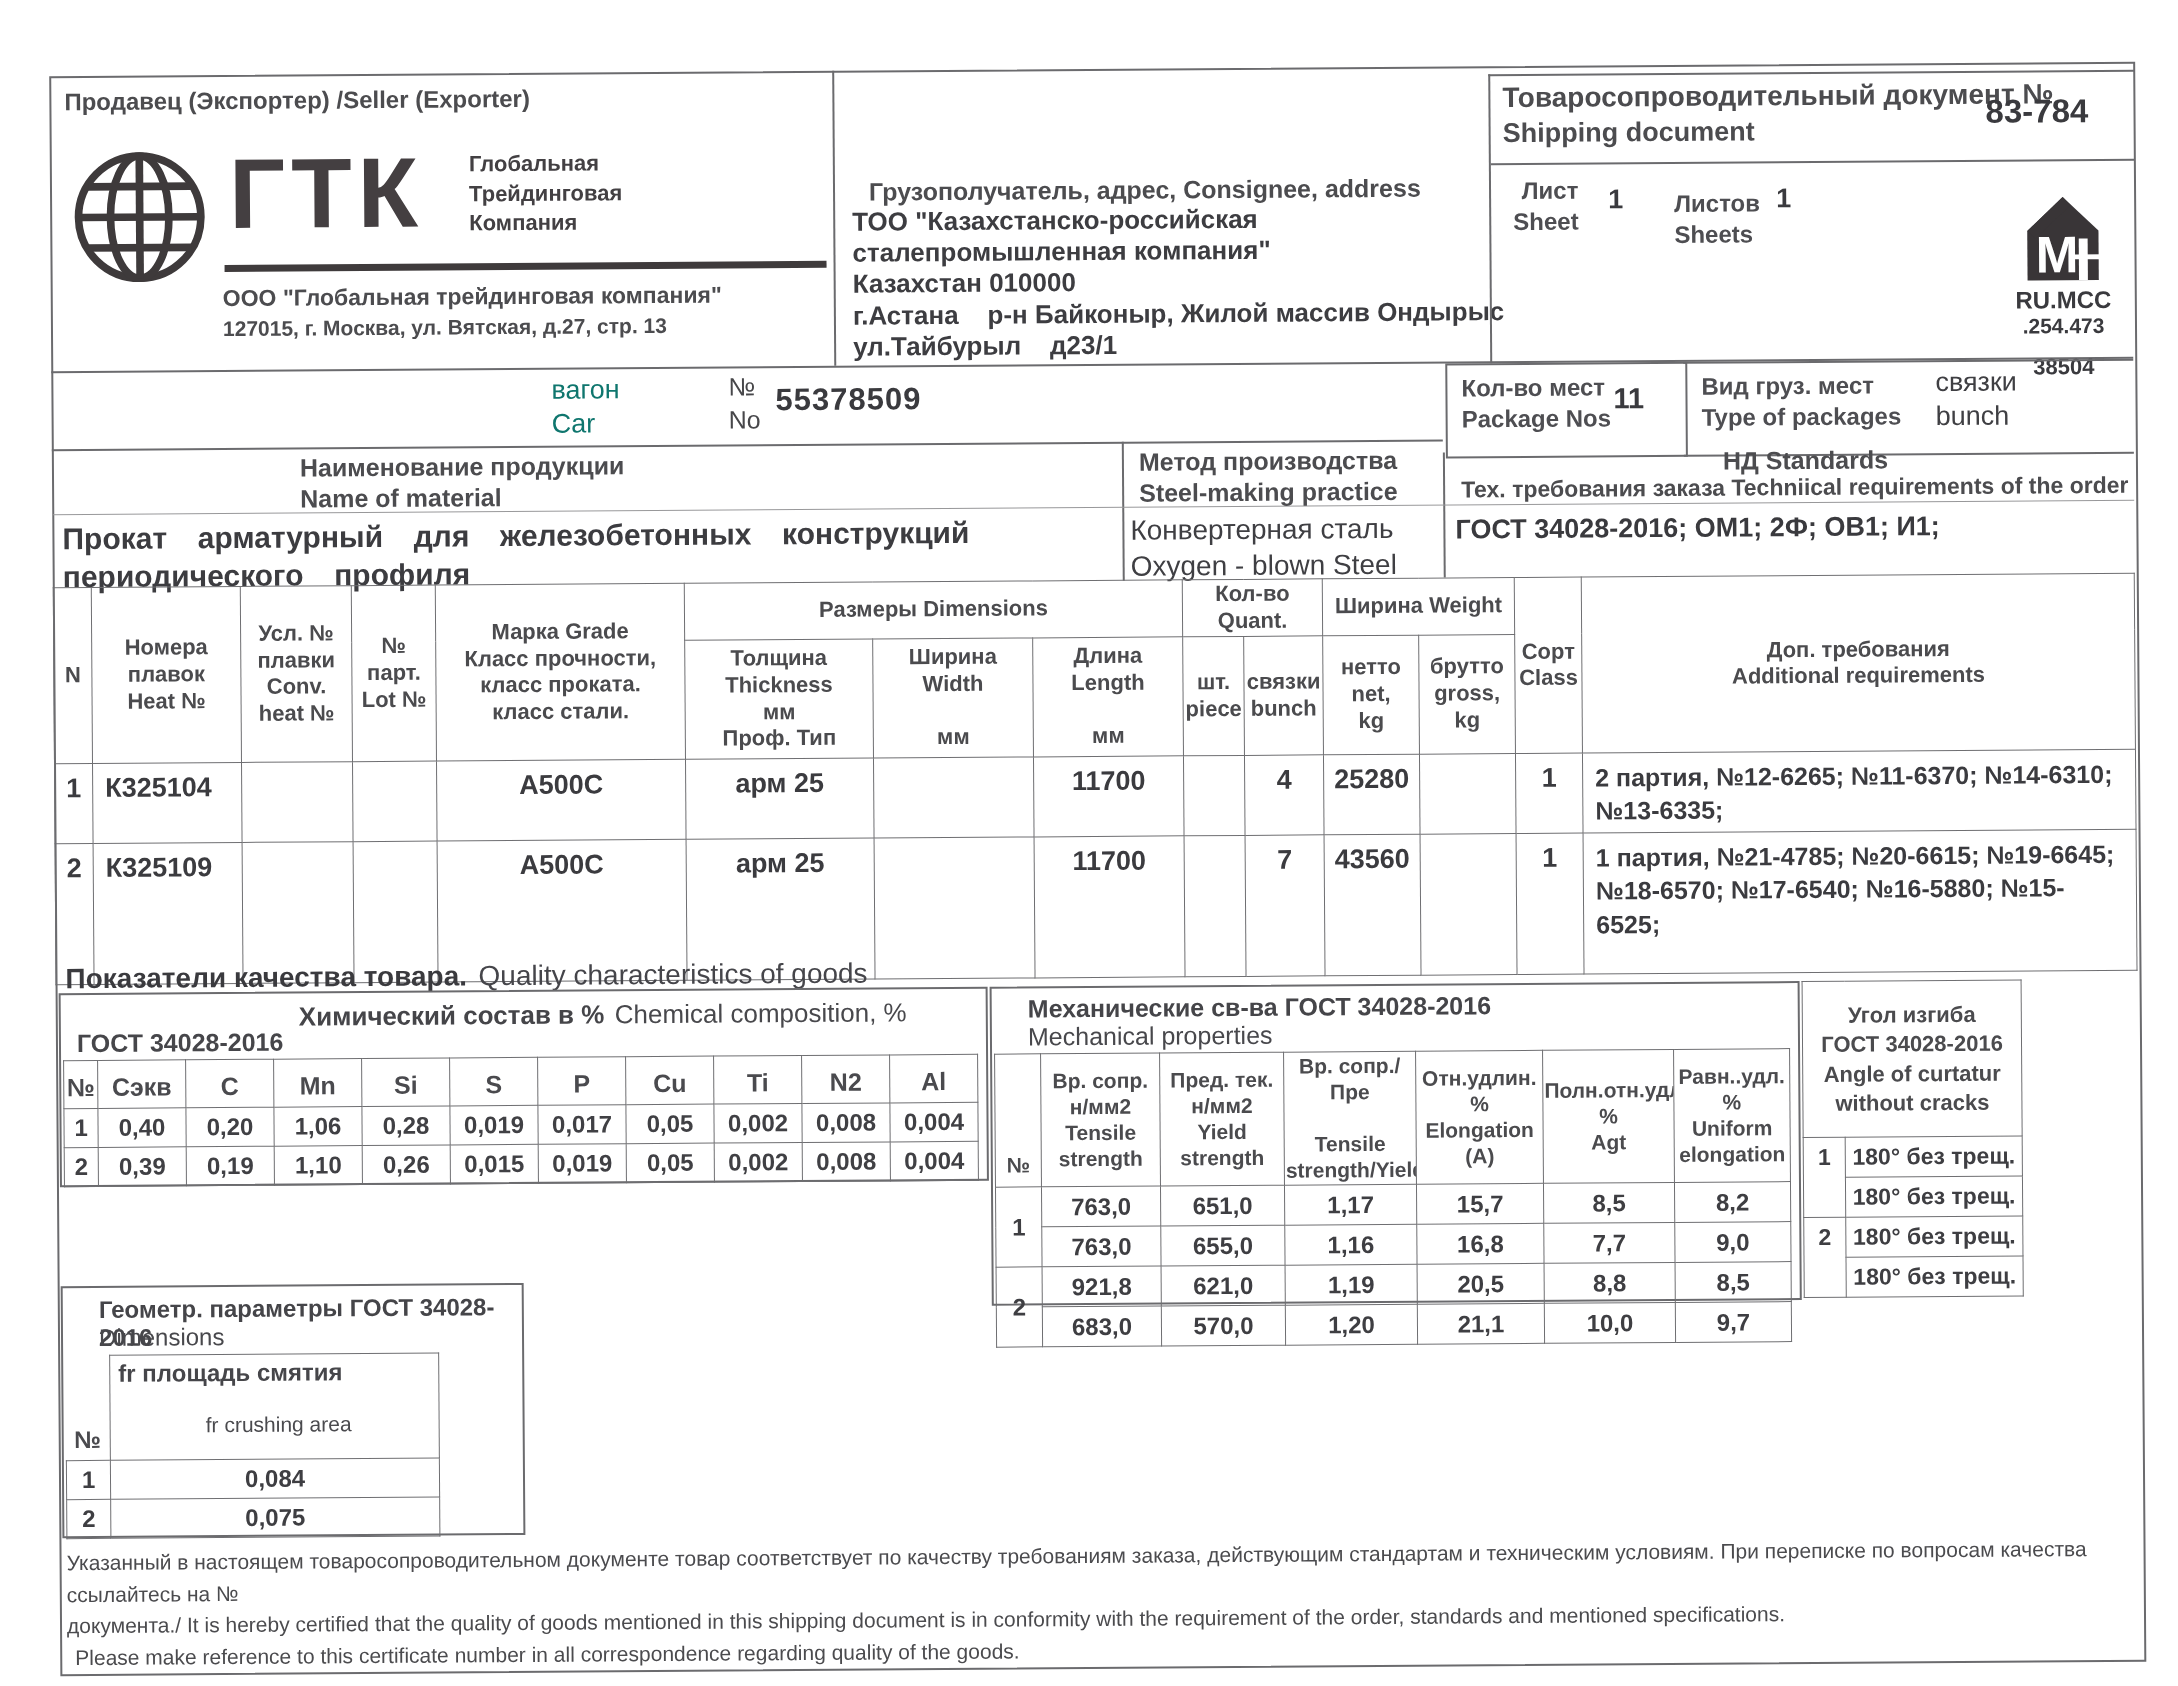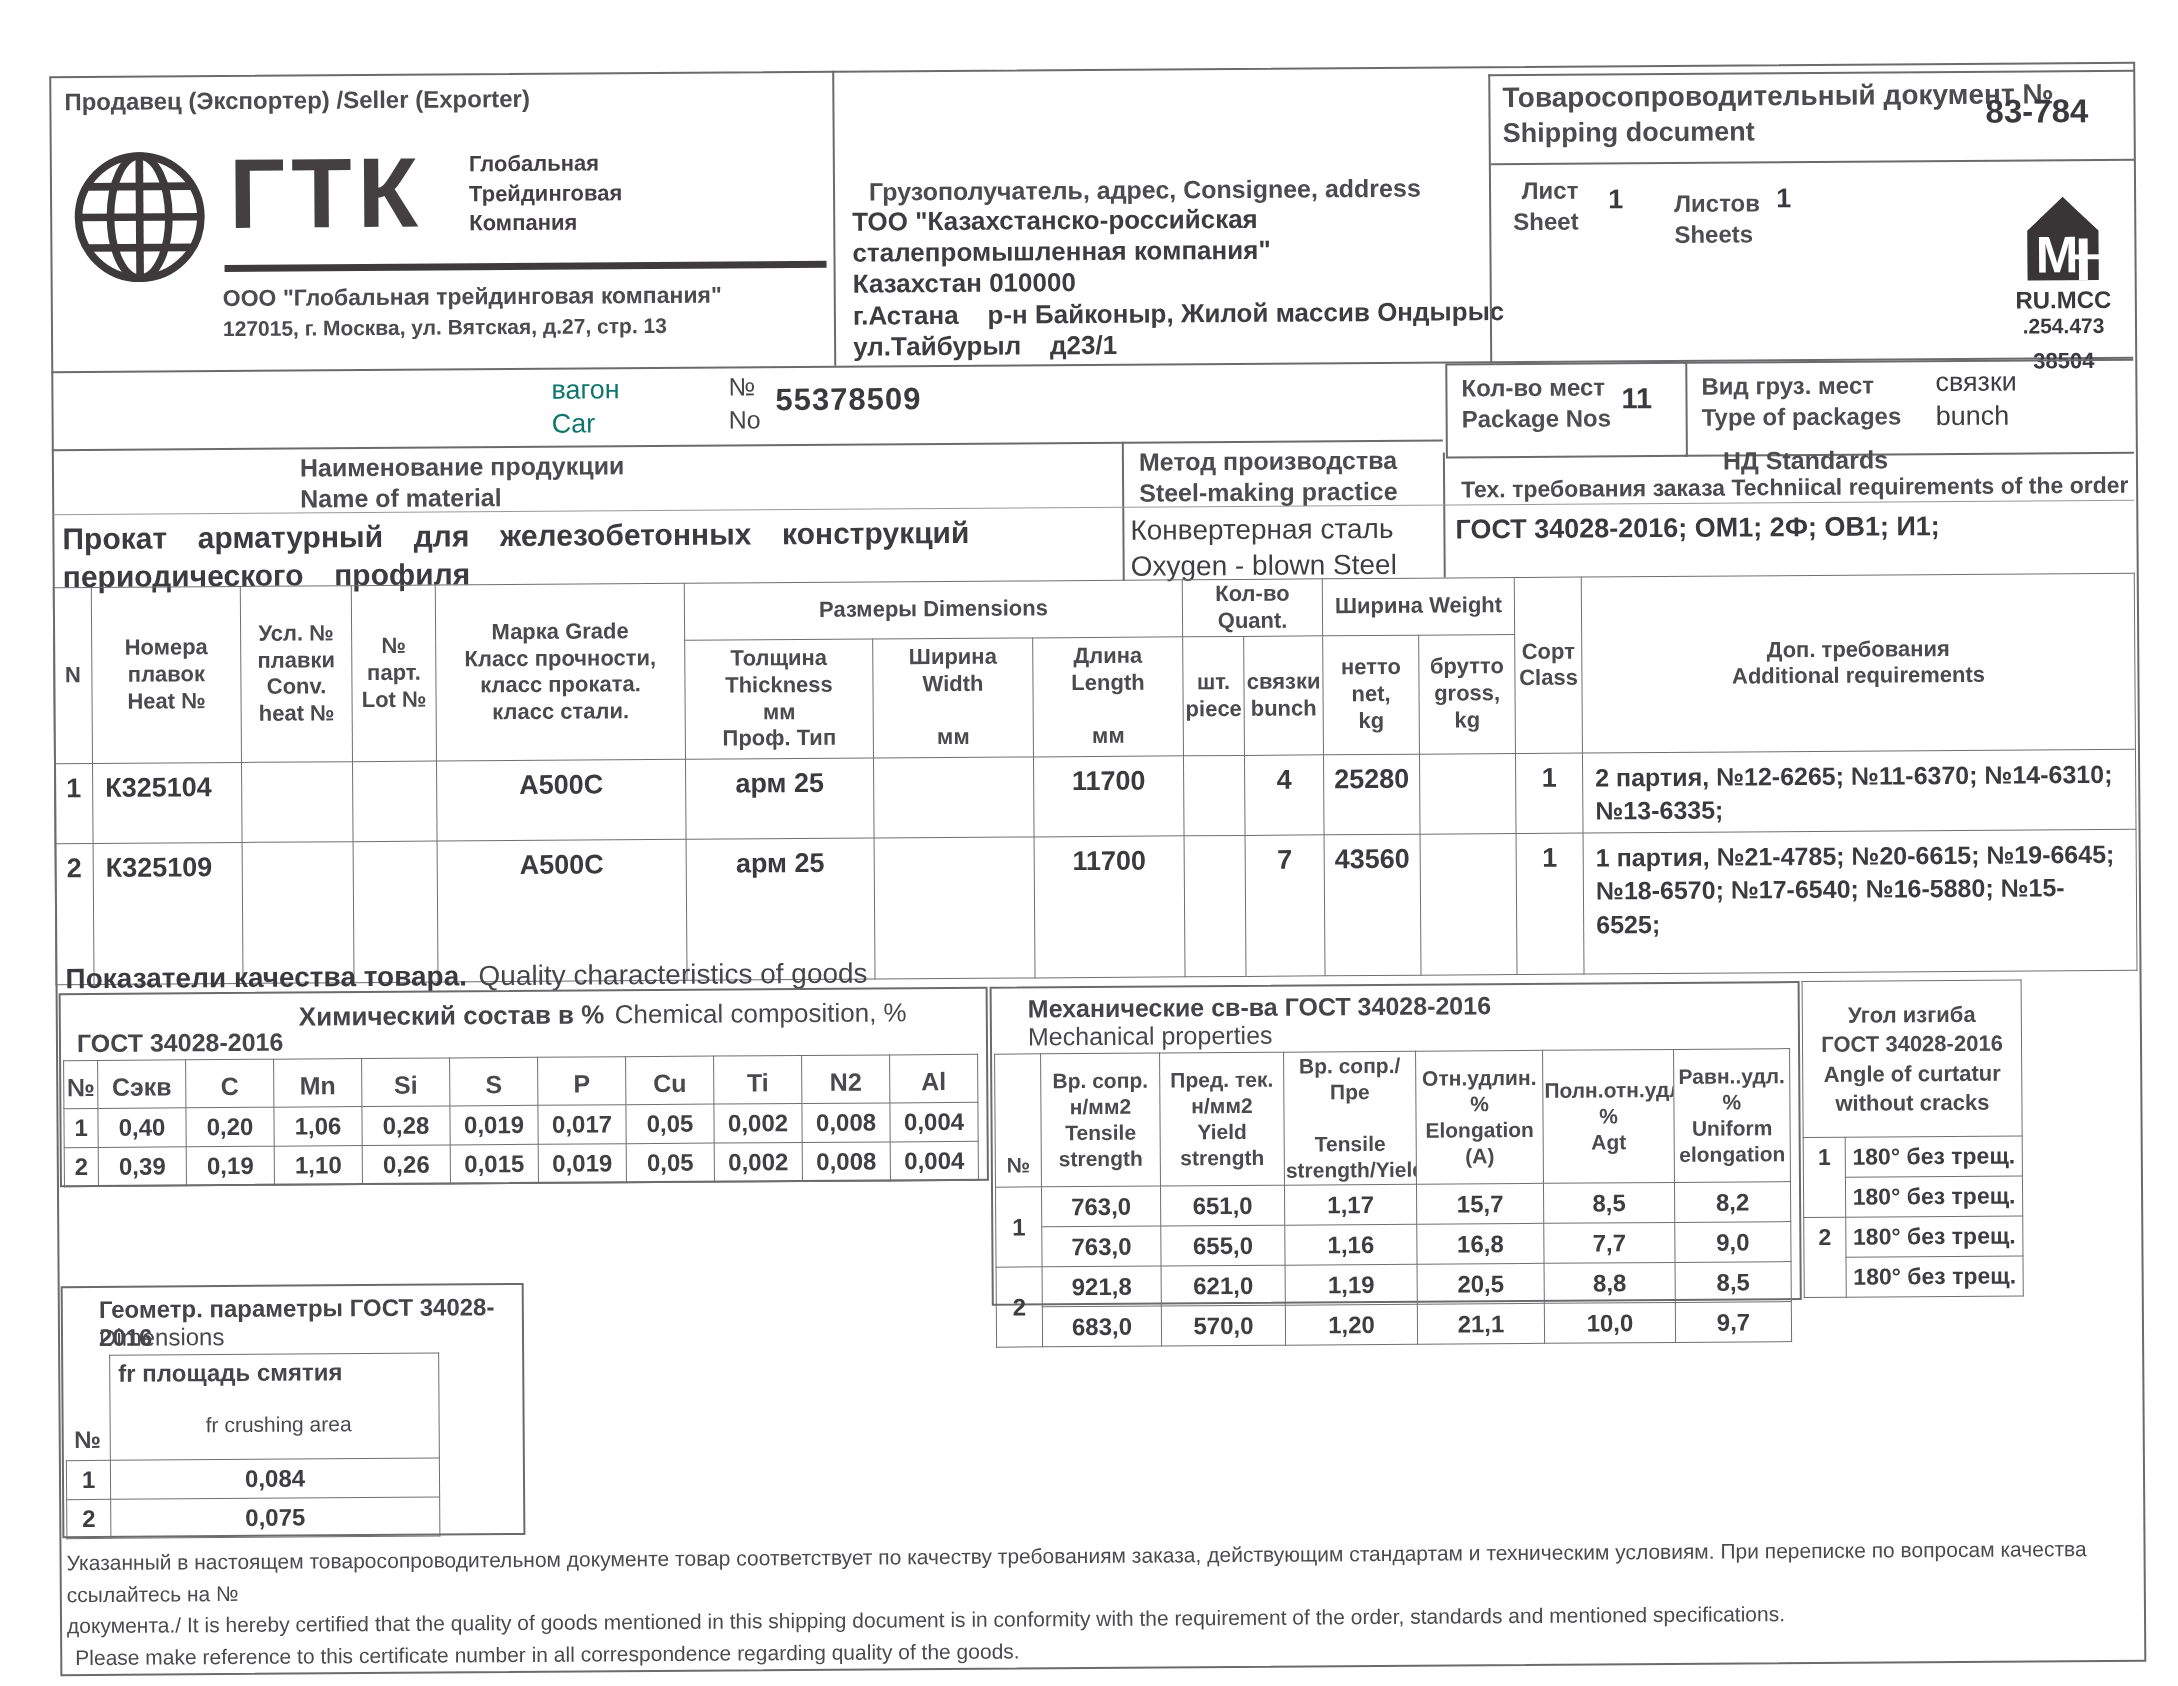--- a/index.html
+++ b/index.html
@@ -92,34 +92,34 @@
     <div class="abs" style="left:517px;top:117px;width:109px;text-align:center;">
       <svg width="99" height="93" viewBox="0 0 100 94">
         <polygon points="14,42 50,8 86,42 86,92 14,92" fill="#393537"></polygon>
         <polygon points="14,42 50,8 58,16 22,50" fill="#393537"></polygon>
         <text x="44" y="84" font-family="Liberation Sans,sans-serif" font-size="52" font-weight="800" fill="#ffffff" text-anchor="middle">М</text>
         <rect x="66" y="50" width="9" height="42" fill="#ffffff"></rect>
         <rect x="62" y="66" width="28" height="5" fill="#ffffff"></rect>
       </svg>
       <div class="val" style="font-size:24px;font-weight:700;">RU.MCC</div>
       <div class="val" style="font-size:21px;font-weight:700;">.254.473</div>
-      <div class="val" style="font-size:22px;margin-top:10px;">38504</div>
+      <div class="val" style="font-size:22px;margin-top:16px;">38504</div>
     </div>
   </div>
 
   <div class="abs pre" style="left:554px;top:370px;font-size:27px;line-height:1.25;color:#0f766e;">вагон
 Car</div>
   <div class="abs pre" style="left:731px;top:368px;font-size:25px;line-height:1.3;color:#47474a;">№
 No</div>
   <div class="abs val" style="left:778px;top:380px;font-size:31px;font-weight:700;letter-spacing:1px;">55378509</div>
 
   <div class="abs" style="left:1448px;top:366px;width:238px;height:91px;border:2px solid #6b6b6e;">
     <div class="abs pre lbl2" style="left:14px;top:8px;font-size:24px;line-height:1.28;">Кол-во мест
 Package Nos</div>
-    <div class="abs val" style="left:174px;top:18px;font-size:29px;">11</div>
+    <div class="abs val" style="left:166px;top:18px;font-size:29px;">11</div>
   </div>
   <div class="abs" style="left:1686px;top:366px;width:450px;height:91px;border-top:2px solid #6b6b6e;border-bottom:2px solid #6b6b6e;">
     <div class="abs pre lbl2" style="left:18px;top:8px;font-size:24px;line-height:1.28;">Вид груз. мест
 Type of packages</div>
     <div class="abs pre val" style="left:252px;top:4px;font-size:27px;line-height:1.25;font-weight:500;color:#3f3f43;">связки
 bunch</div>
   </div>
 
   <div class="abs pre lbl" style="left:302px;top:447px;font-size:25px;line-height:1.25;">Наименование продукции
 Name of material</div>

